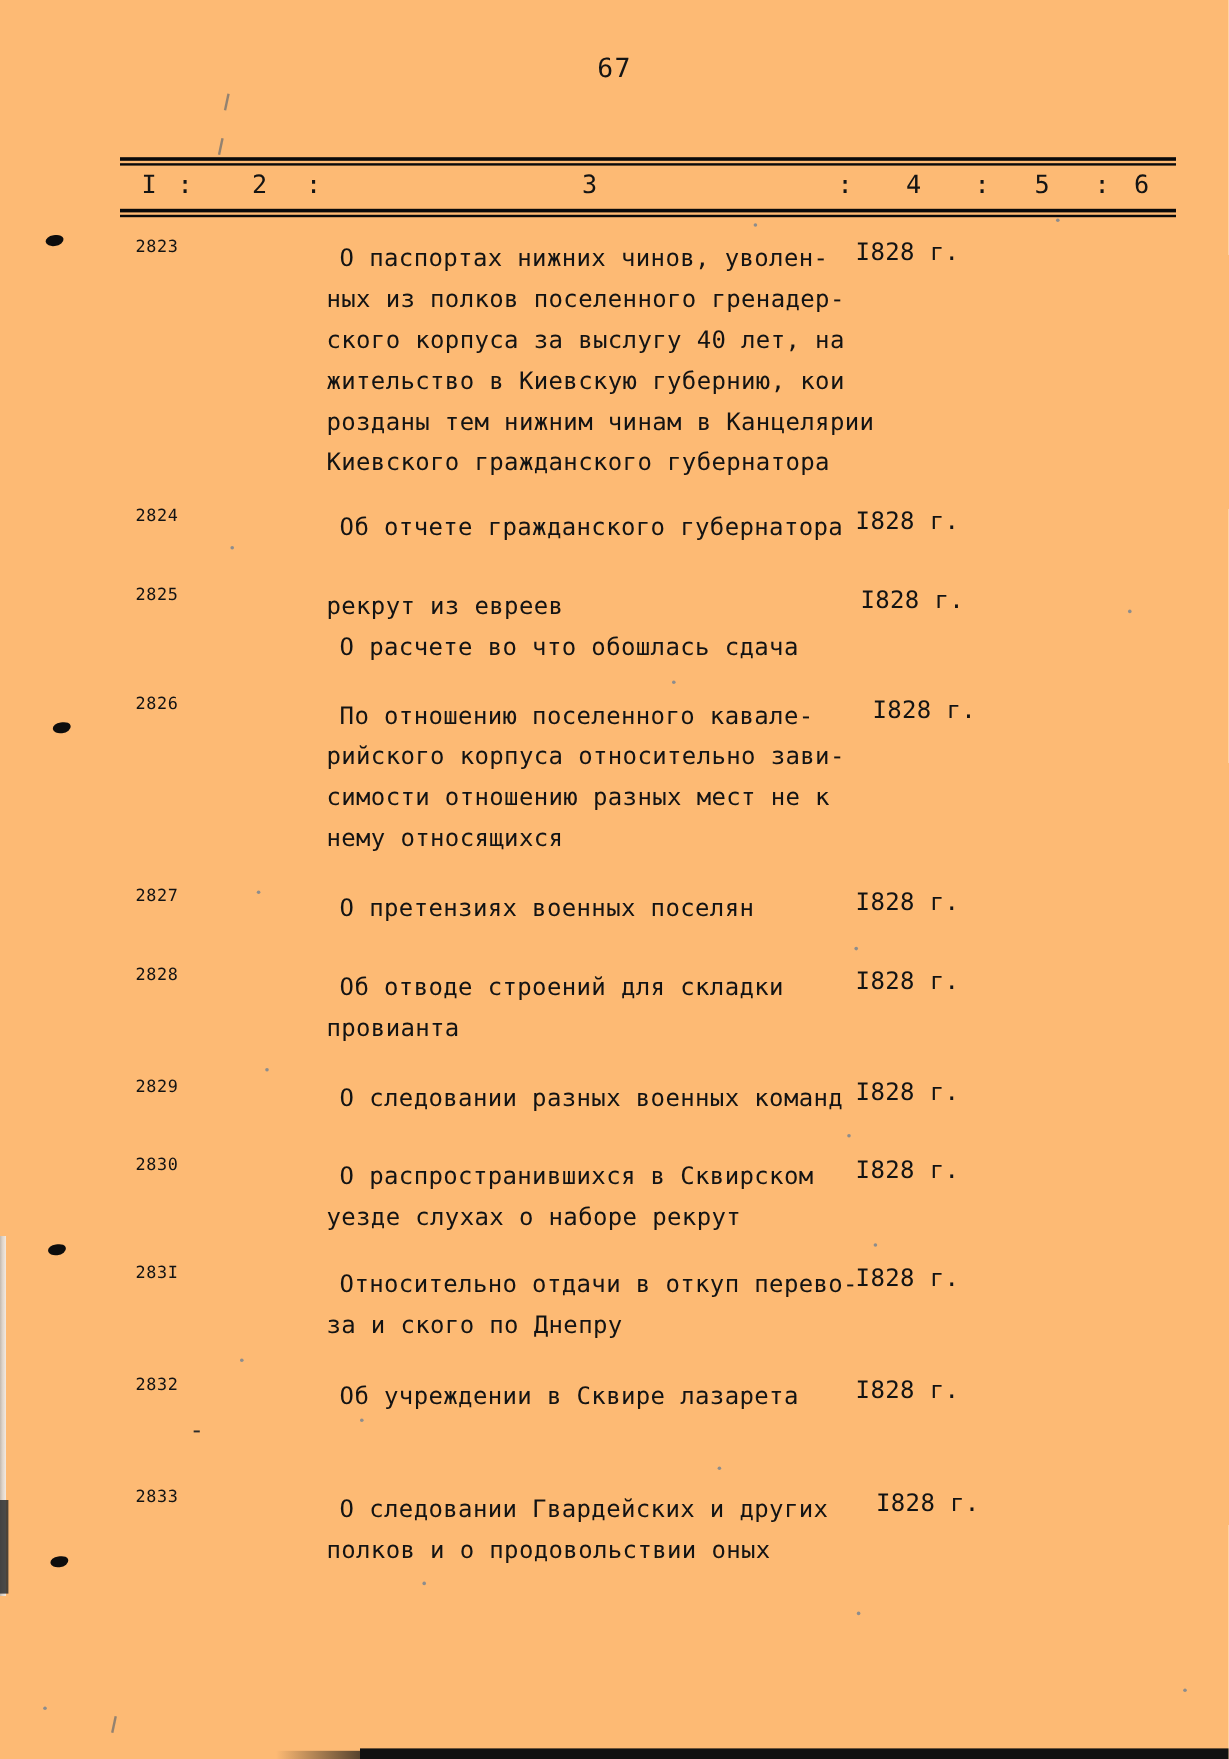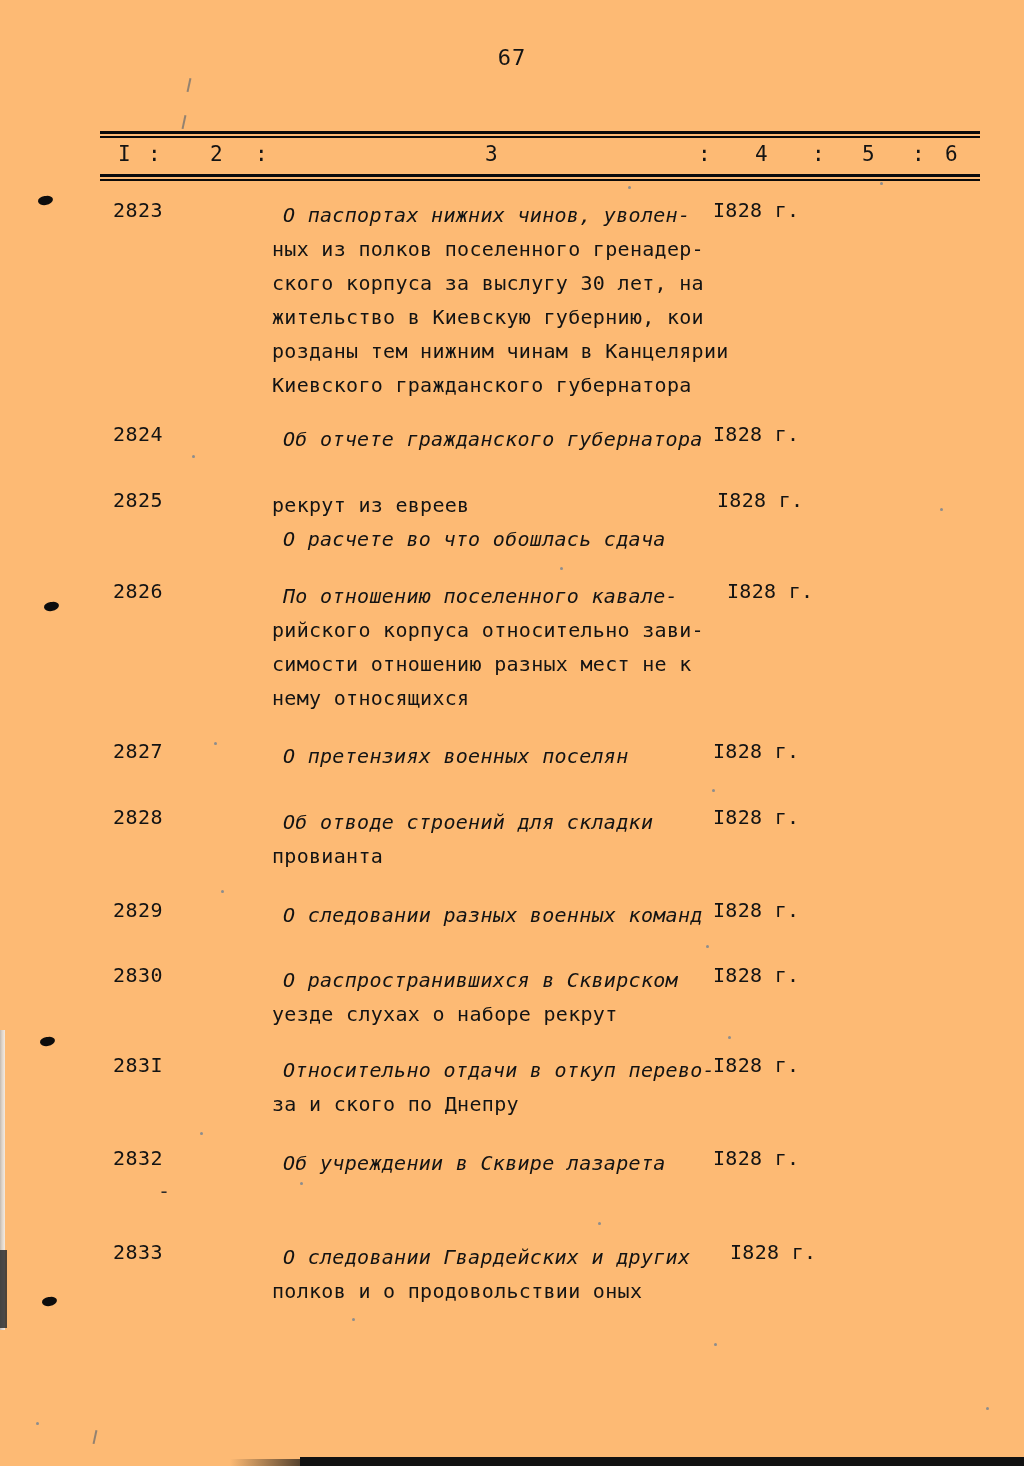--- a/index.html
+++ b/index.html
@@ -138,21 +138,21 @@
   }
   .entry {
     position: absolute;
     left: 0;
     width: 1024px;
   }
   .entry-number {
     position: absolute;
     left: 113px;
     top: 0;
-    font-size: 20px;
+    font-size: 14px;
     color: #131313;
     letter-spacing: 0.5px;
     white-space: nowrap;
     text-align: right;
   }
   .entry-dash {
     position: absolute;
     left: 158px;
     top: 33px;
     font-size: 20px;
@@ -166,21 +166,20 @@
   }
   .entry-line {
     font-size: 20px;
     line-height: 34px;
     color: #131313;
     white-space: pre;
     letter-spacing: 0.3px;
   }
   .entry-line.indent {
     padding-left: 11px;
-    font-style: italic;
   }
   .entry-date {
     position: absolute;
     top: 0;
     font-size: 20px;
     color: #131313;
     letter-spacing: 0.3px;
     white-space: nowrap;
   }
 </style>
@@ -214,21 +213,21 @@
     <span class="ch-c5">:</span>
     <span class="ch-6">6</span>
   </div>
 
   <div id="entries">
       <div class="entry" style="top: 198px;">
         <div class="entry-number">2823</div>
         <div class="entry-body">
           <div class="entry-line indent">О паспортах нижних чинов, уволен-</div>
           <div class="entry-line">ных из полков поселенного гренадер-</div>
-          <div class="entry-line">ского корпуса за выслугу 30 лет, на</div>
+          <div class="entry-line">ского корпуса за выслугу 40 лет, на</div>
           <div class="entry-line">жительство в Киевскую губернию, кои</div>
           <div class="entry-line">розданы тем нижним чинам в Канцелярии</div>
           <div class="entry-line">Киевского гражданского губернатора</div>
         </div>
         <div class="entry-date" style="left: 713px;">I828 г.</div>
       </div>
       <div class="entry" style="top: 422px;">
         <div class="entry-number">2824</div>
         <div class="entry-body">
           <div class="entry-line indent">Об отчете гражданского губернатора</div>

